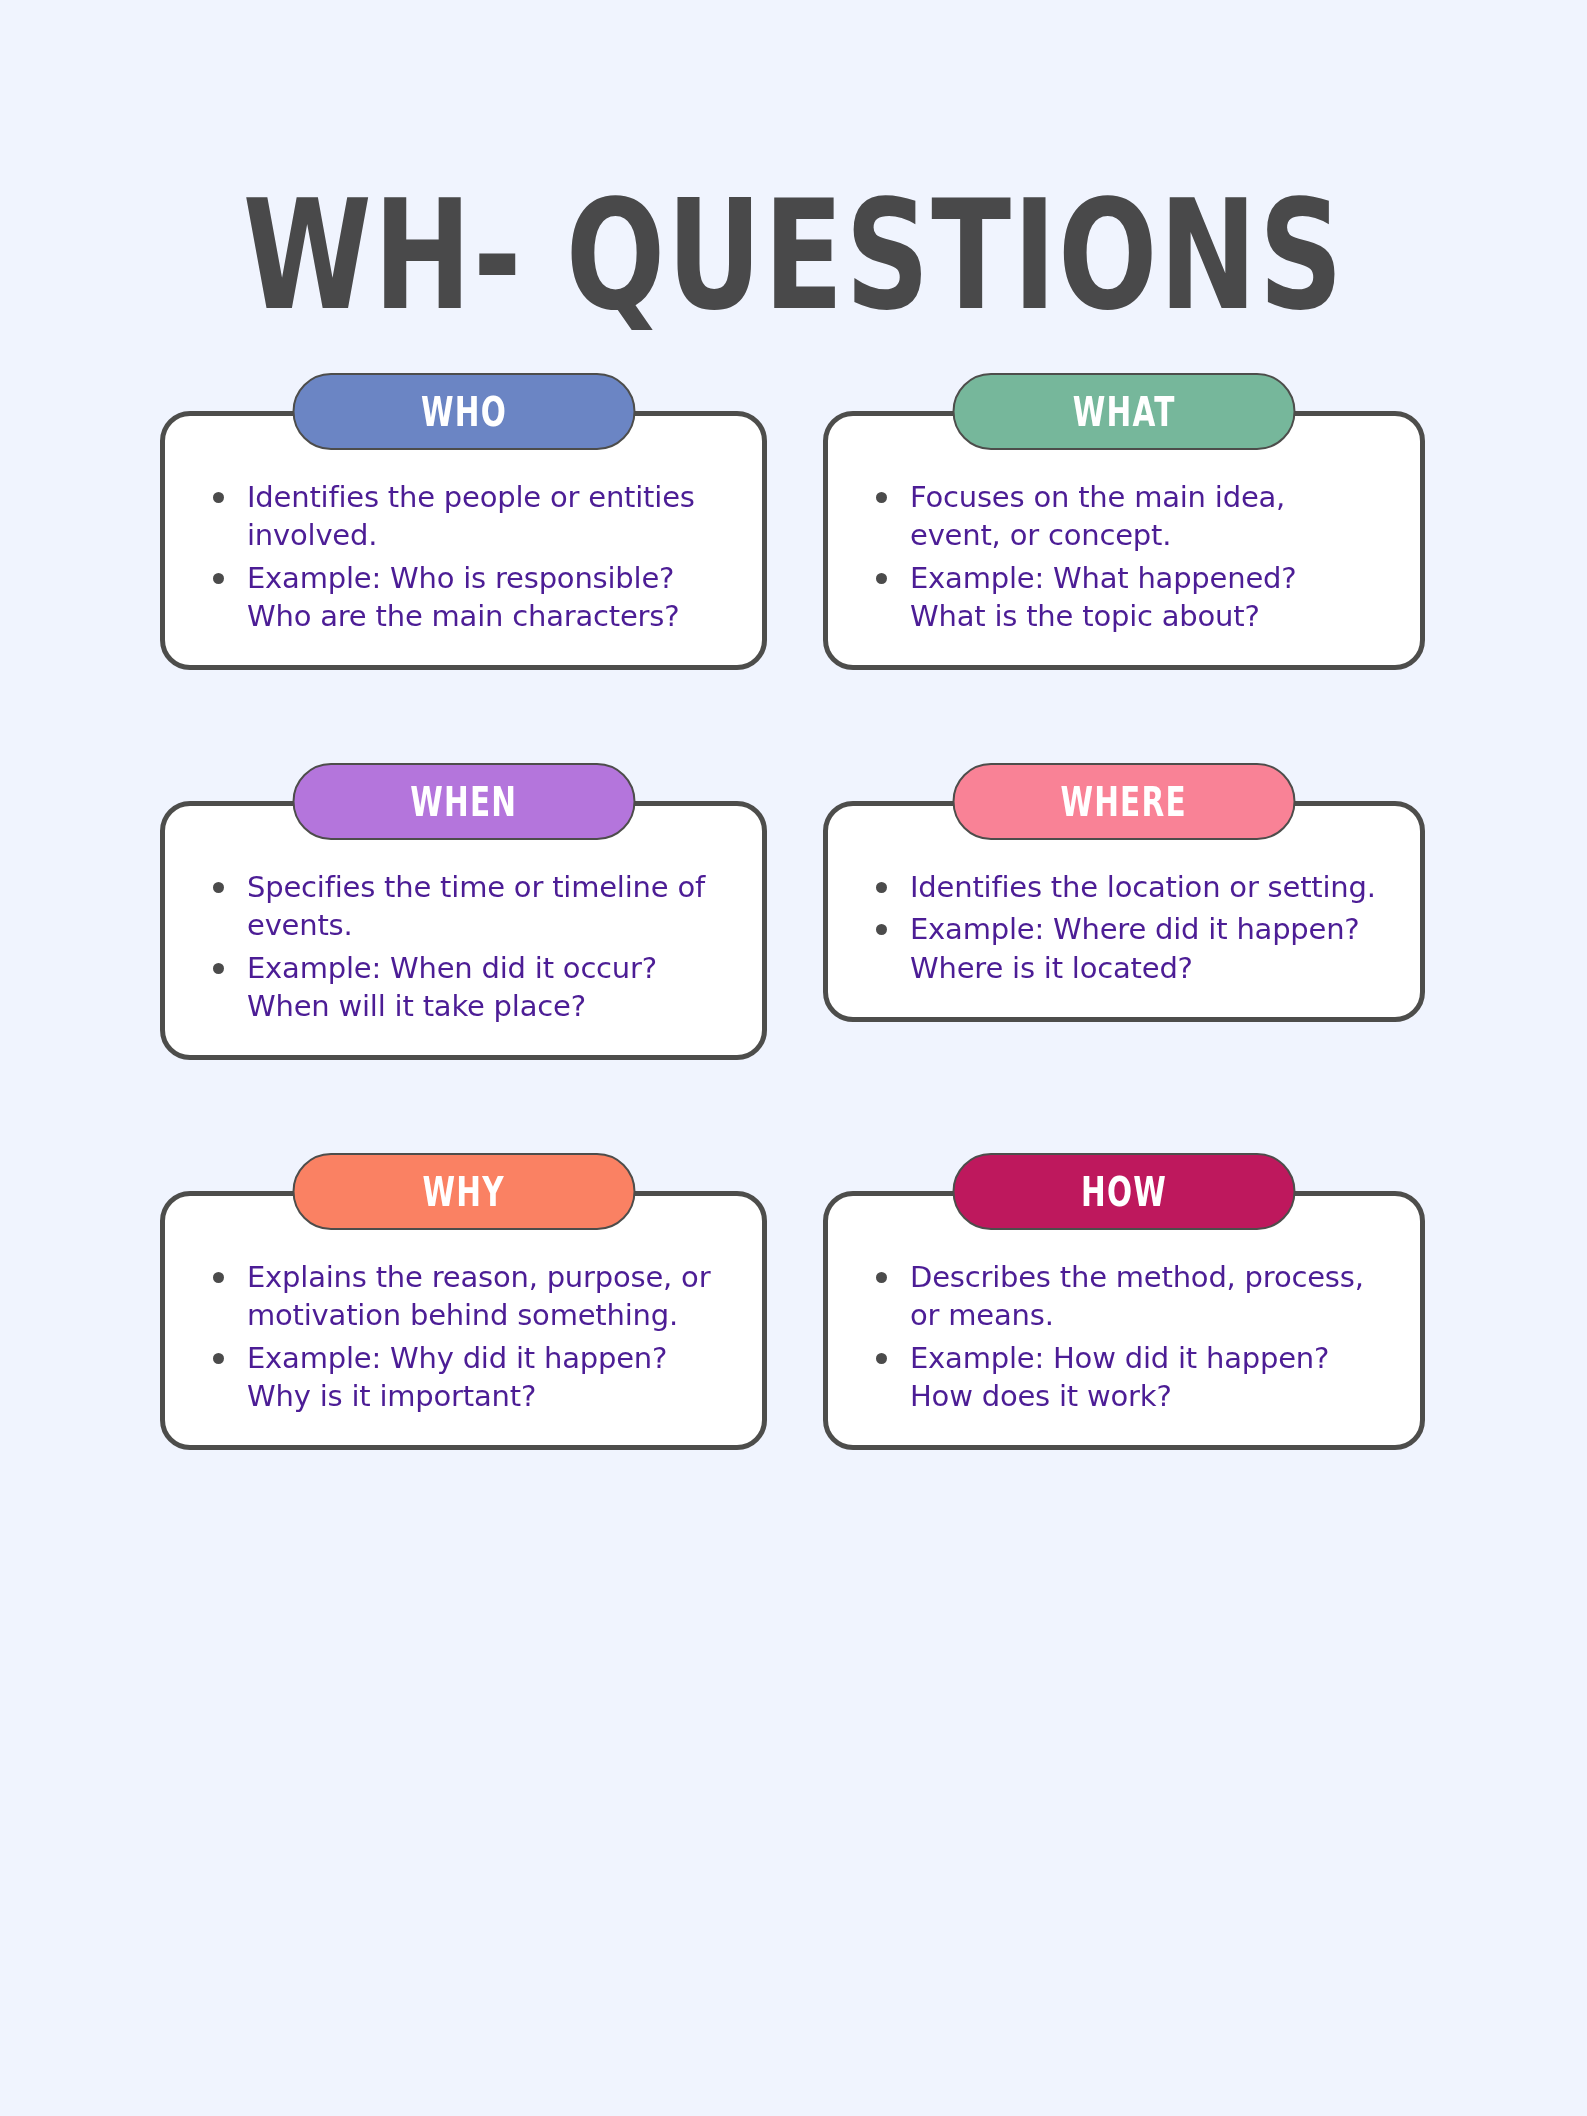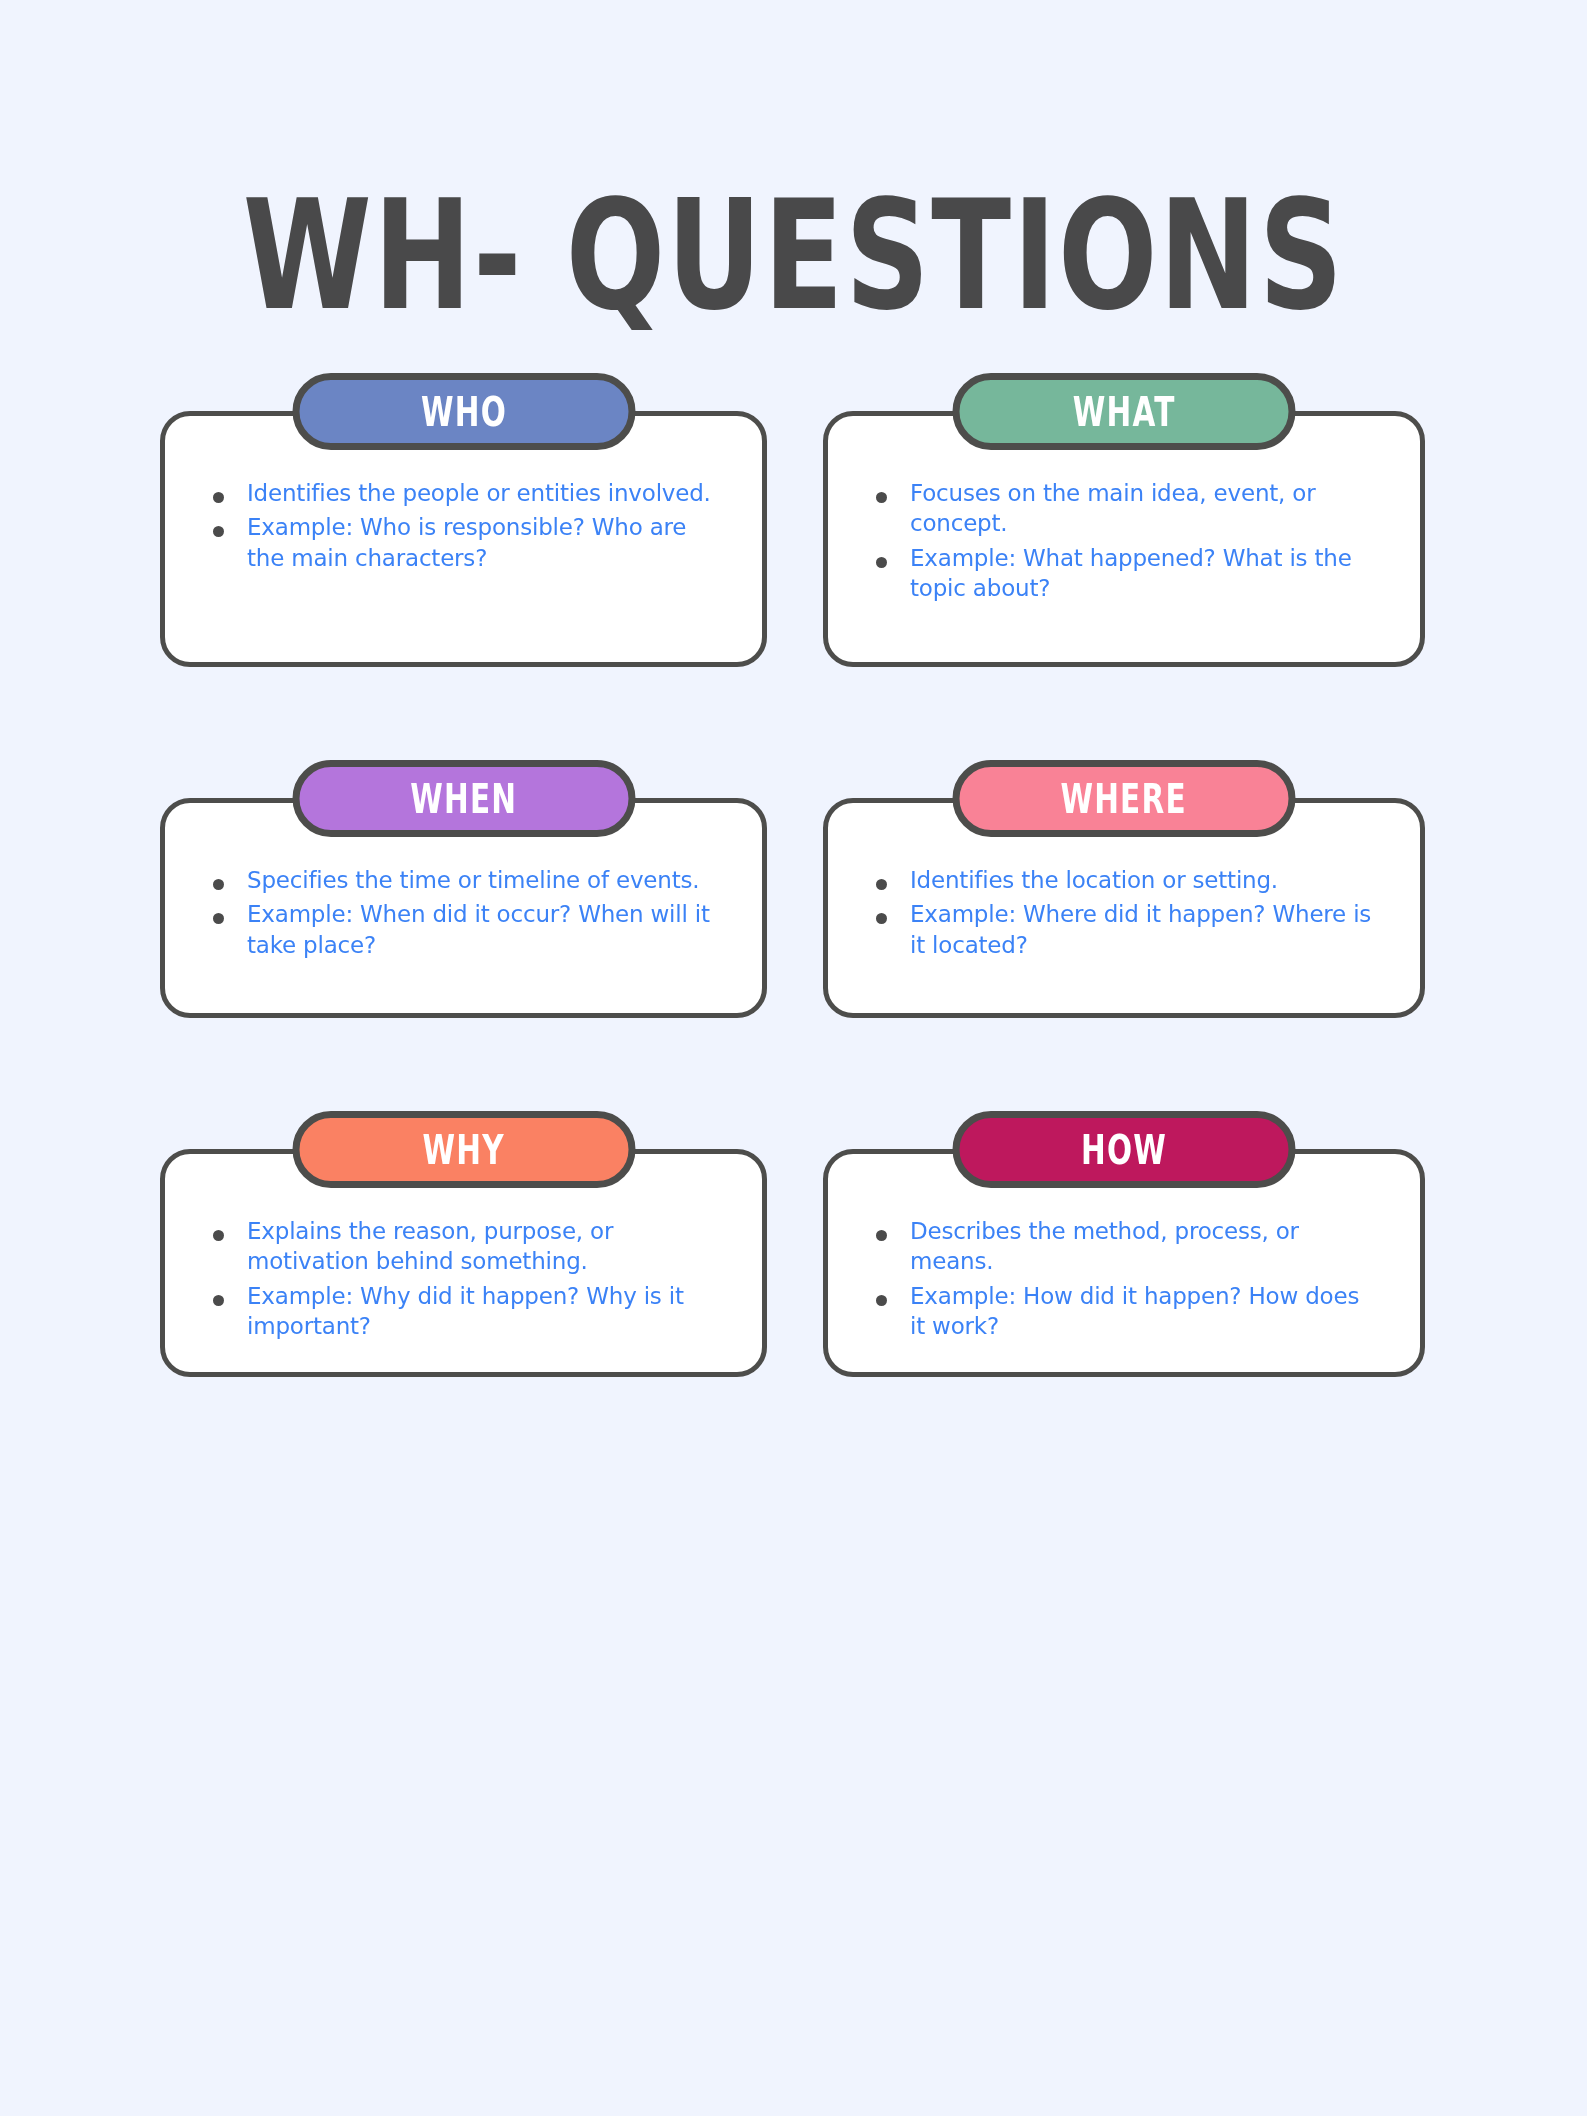--- a/index.html
+++ b/index.html
@@ -79,21 +79,21 @@
   .row-2 .card-body { min-height: 220px; padding-left: 40px; }
   .row-3 .card-body { min-height: 228px; }
 
   .card-pill {
     position: absolute;
     top: 0;
     left: 50%;
     transform: translateX(-50%);
     width: 343px;
     height: 77px;
-    border: 7px solid #1d4ed8;
+    border: 2px solid #1d4ed8;
     border-radius: 42px;
     box-sizing: border-box;
     display: flex;
     align-items: center;
     justify-content: center;
     z-index: 5;
   }
   .card-pill .pill-label {
     font-family: "DejaVu Sans", sans-serif;
     font-weight: 700;
@@ -109,23 +109,23 @@
   ul.bullets {
     list-style: none;
     margin: 0;
     padding: 0;
   }
   ul.bullets li {
     position: relative;
     padding-left: 42px;
     margin-bottom: 4px;
     font-family: "DejaVu Sans", sans-serif;
-    font-size: 23px;
+    font-size: 29px;
     line-height: 1.32;
-    color: #3b82f6;
+    color: #4c1d95;
     letter-spacing: -0.2px;
   }
   ul.bullets li:last-child { margin-bottom: 0; }
   ul.bullets li .dot {
     position: absolute;
     left: 8px;
     top: 14px;
     width: 11px;
     height: 11px;
     border-radius: 50%;

